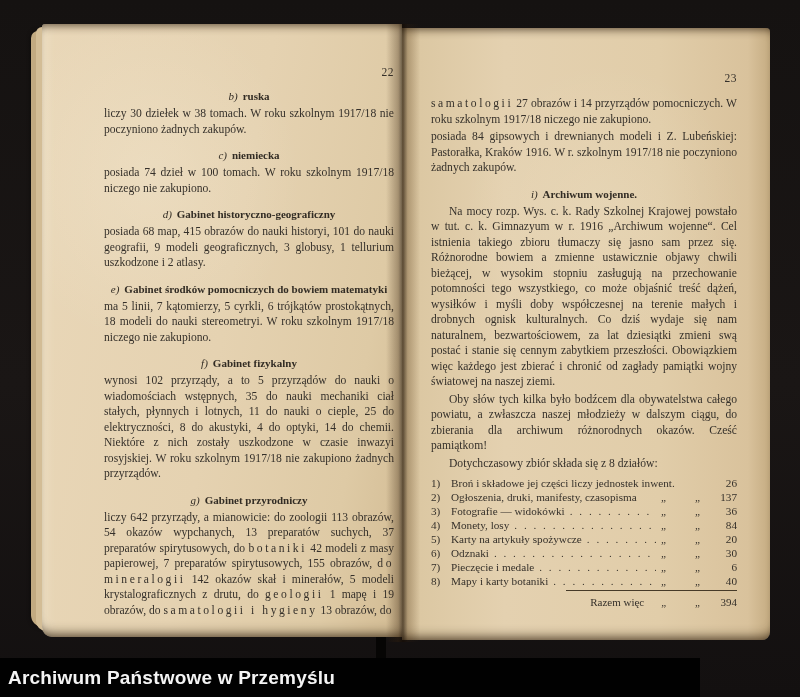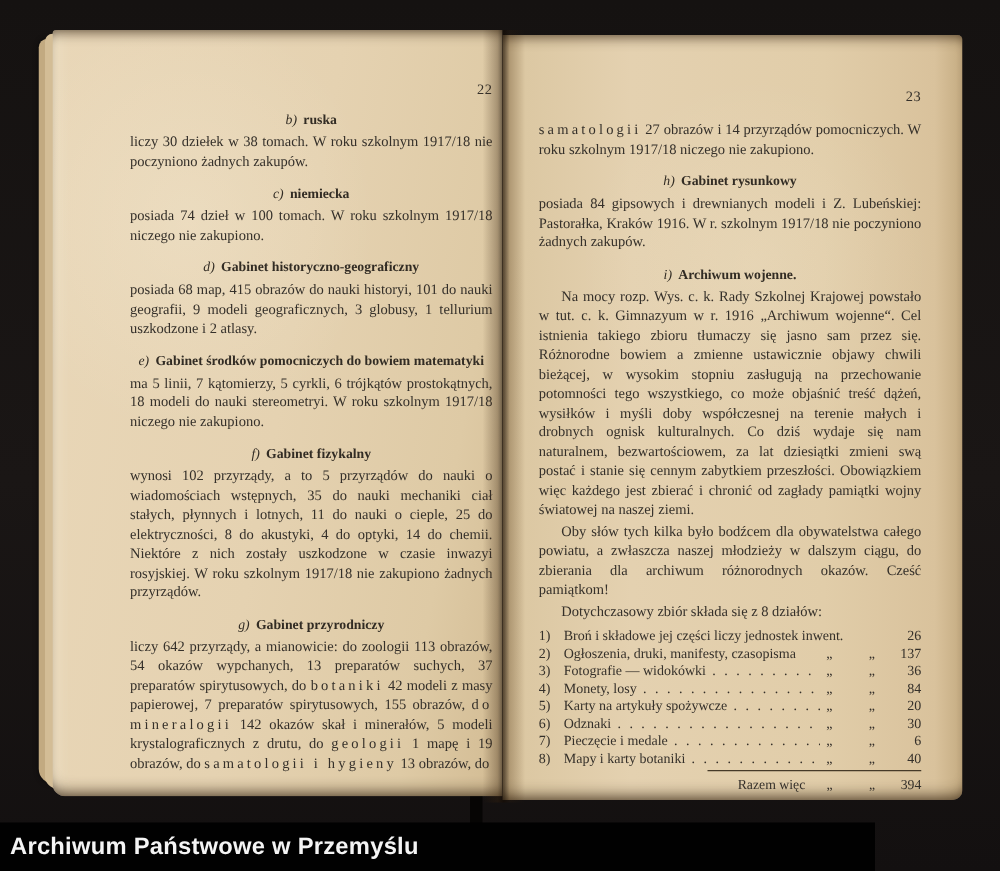--- a/index.html
+++ b/index.html
@@ -96,23 +96,20 @@
       <span class="hid">g)</span><span>Gabinet przyrodniczy</span>
     </div>
     <p class="para"><span>liczy 642 przyrządy, a mianowicie: do zoologii 113 obrazów, 54 okazów wypchanych, 13 preparatów suchych, 37 preparatów spirytusowych, do </span><span class="ls">botaniki</span><span> 42 modeli z masy papierowej, 7 preparatów spirytusowych, 155 obrazów, </span><span class="ls">do mineralogii</span><span> 142 okazów skał i minerałów, 5 modeli krystalograficznych z drutu, do </span><span class="ls">geologii</span><span> 1 mapę i 19 obrazów, do </span><span class="ls">samatologii i hygieny</span><span> 13 obrazów, do</span></p>
   </div>
 
   <div class="page page-right">
     <div class="pagenum pn-right">23</div>
 
     <p class="para" style="margin-top:12px"><span class="ls">samatologii</span><span> 27 obrazów i 14 przyrządów pomocniczych. W roku szkolnym 1917/18 niczego nie zakupiono.</span></p>
 
-    <div class="heading">
-      <span class="hid">h)</span><span>Gabinet rysunkowy</span>
-    </div>
     <p class="para">posiada 84 gipsowych i drewnianych modeli i Z. Lubeńskiej: Pastorałka, Kraków 1916. W r. szkolnym 1917/18 nie poczyniono żadnych zakupów.</p>
 
     <div class="heading">
       <span class="hid">i)</span><span>Archiwum wojenne.</span>
     </div>
     <p class="para indent">Na mocy rozp. Wys. c. k. Rady Szkolnej Krajowej powstało w tut. c. k. Gimnazyum w r. 1916 „Archiwum wojenne“. Cel istnienia takiego zbioru tłumaczy się jasno sam przez się. Różnorodne bowiem a zmienne ustawicznie objawy chwili bieżącej, w wysokim stopniu zasługują na przechowanie potomności tego wszystkiego, co może objaśnić treść dążeń, wysiłków i myśli doby współczesnej na terenie małych i drobnych ognisk kulturalnych. Co dziś wydaje się nam naturalnem, bezwartościowem, za lat dziesiątki zmieni swą postać i stanie się cennym zabytkiem przeszłości. Obowiązkiem więc każdego jest zbierać i chronić od zagłady pamiątki wojny światowej na naszej ziemi.</p>
     <p class="para indent">Oby słów tych kilka było bodźcem dla obywatelstwa całego powiatu, a zwłaszcza naszej młodzieży w dalszym ciągu, do zbierania dla archiwum różnorodnych okazów. Cześć pamiątkom!</p>
     <p class="para indent">Dotychczasowy zbiór składa się z 8 działów:</p>
 
     <div class="inv">

